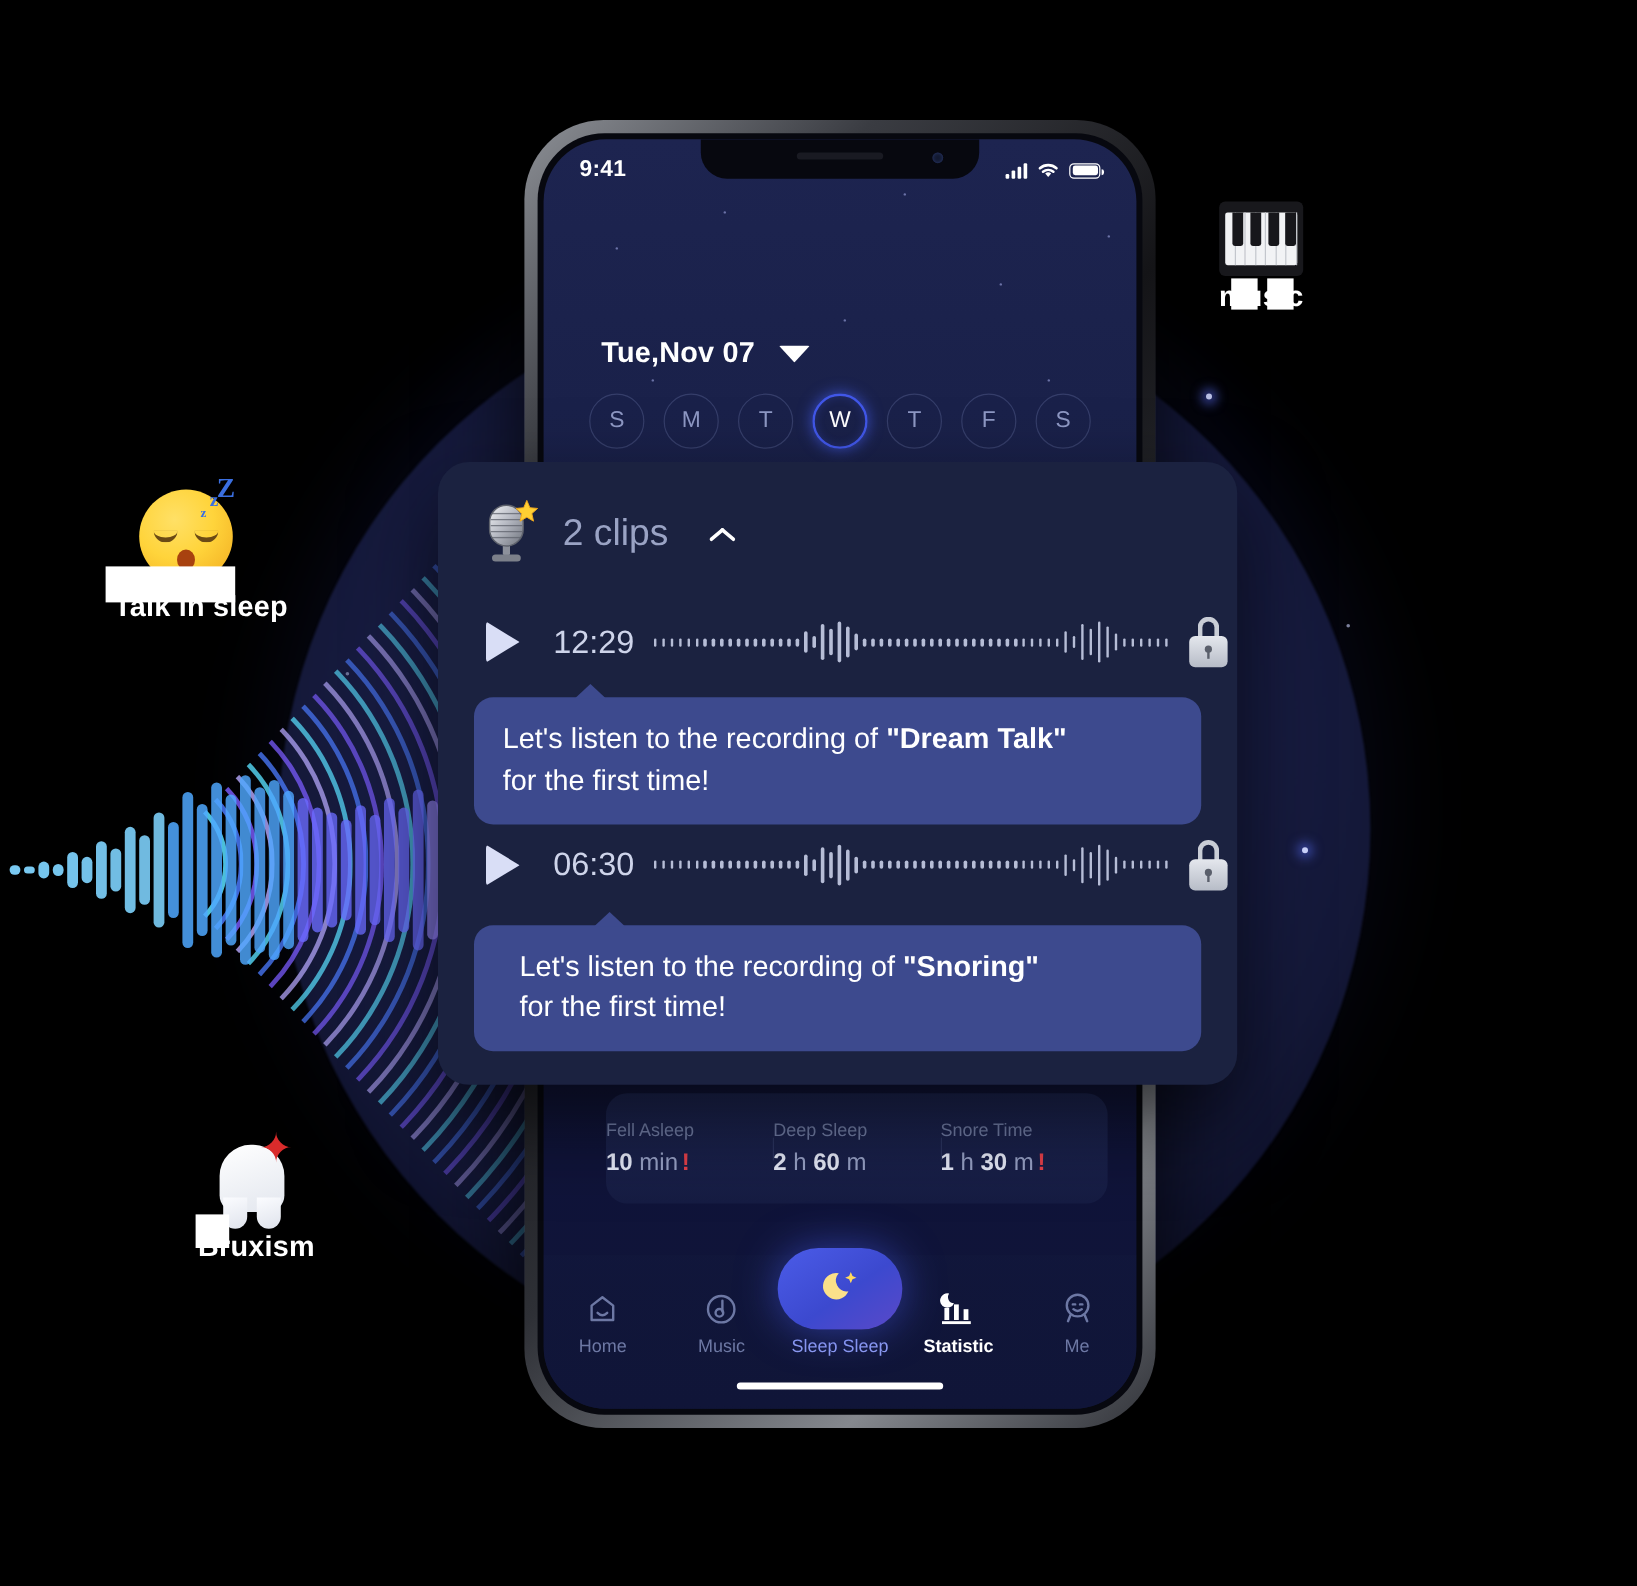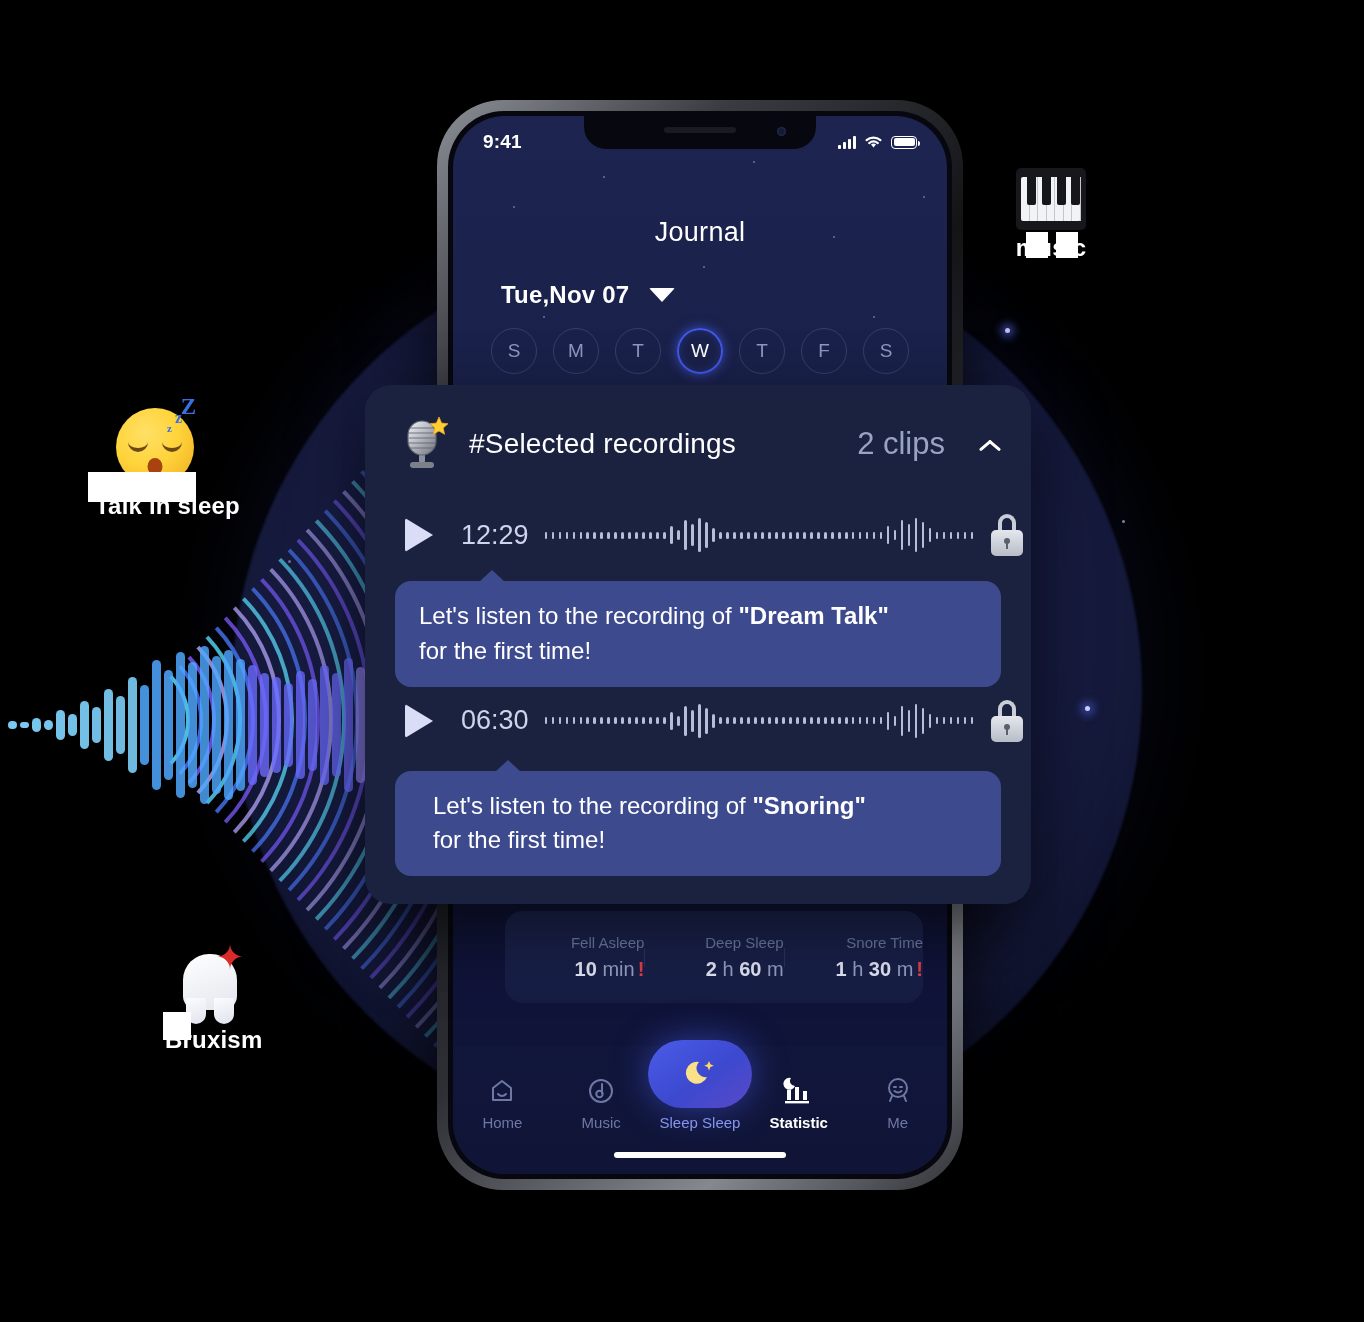--- a/index.html
+++ b/index.html
@@ -94,21 +94,21 @@
     color: #8e98c4; font-size: 19px;
   }
   .day.active { border: 2.5px solid #4157e8; color: #fff; box-shadow: 0 0 12px rgba(70,95,240,.75), inset 0 0 8px rgba(70,95,240,.25); }
 
   
   .stats-card {
     position: absolute; left: 52px; top: 795px; width: 418px; height: 92px;
     background: linear-gradient(180deg, rgba(35,45,95,.75), rgba(24,31,70,.72));
     border-radius: 18px; display: flex; align-items: center; z-index: 3;
   }
-  .stat { flex: 1; text-align: right; position: relative; }
+  .stat { flex: 1; text-align: left; position: relative; }
   .stat + .stat::before { content:''; position:absolute; left:0; top:14px; bottom:14px; width:1px; background: rgba(140,160,220,.16); }
   .stat-label { color: #7783ad; font-size: 15px; margin-bottom: 7px; }
   .stat-value { color: #e8ecfb; font-size: 20px; }
   .stat-value b { font-weight: bold; }
   .stat-value span.u { color: #99a3c8; font-weight: normal; }
   .bang { color: #e8414b; font-weight: bold; margin-left: 3px; }
 
   
   .tabbar {
     position: absolute; bottom: 0; left: 0; width: 100%; height: 128px;
@@ -343,21 +343,20 @@
               <path d="M9.5 12.6 L12 9.6 A4 4 0 0 0 7 9.6 Z" fill="#fff"></path>
               <path d="M2.6 5.2 A10.5 10.5 0 0 1 16.4 5.2" stroke="#fff" stroke-width="2.2" fill="none" stroke-linecap="round"></path>
               <path d="M5.2 8.1 A7 7 0 0 1 13.8 8.1" stroke="#fff" stroke-width="2.2" fill="none" stroke-linecap="round"></path>
             </svg>
             <span class="batt">
                 <i></i>
               </span>
           </div>
         </div>
 
-        <div class="app-title">Journal</div>
 
         <div class="date-row">
           <span class="date-label">Tue,Nov 07</span>
           <span class="caret-down"></span>
         </div>
 
         <div class="days-row" id="daysRow">
             <div class="day">
               <span>S</span>
             </div>
@@ -473,21 +472,20 @@
           <g stroke="#5e626c" stroke-width="1.1" opacity=".75">
             <line x1="15" y1="13" x2="39" y2="13"></line>
               <line x1="14" y1="18" x2="40" y2="18"></line>
             <line x1="14" y1="23" x2="40" y2="23"></line>
               <line x1="14" y1="28" x2="40" y2="28"></line>
             <line x1="15" y1="33" x2="39" y2="33"></line>
           </g>
           <path d="M44 2 l2.6 6.1 6.4 .6 -4.8 4.3 1.4 6.3 -5.6 -3.3 -5.6 3.3 1.4 -6.3 -4.8 -4.3 6.4 -.6 Z" fill="#ffcf33" stroke="#f0a81e" stroke-width=".8"></path>
         </svg>
       </div>
-      <div class="rec-title">#Selected recordings</div>
       <div class="rec-clips">2 clips</div>
       <div class="chev-up"></div>
     </div>
 
     <div class="rec-row">
       <span class="play-tri"></span>
       <span class="rec-time">12:29</span>
       <span class="wave-mini">
           <i style="height: 7px;"></i>
           <i style="height: 7px;"></i>

